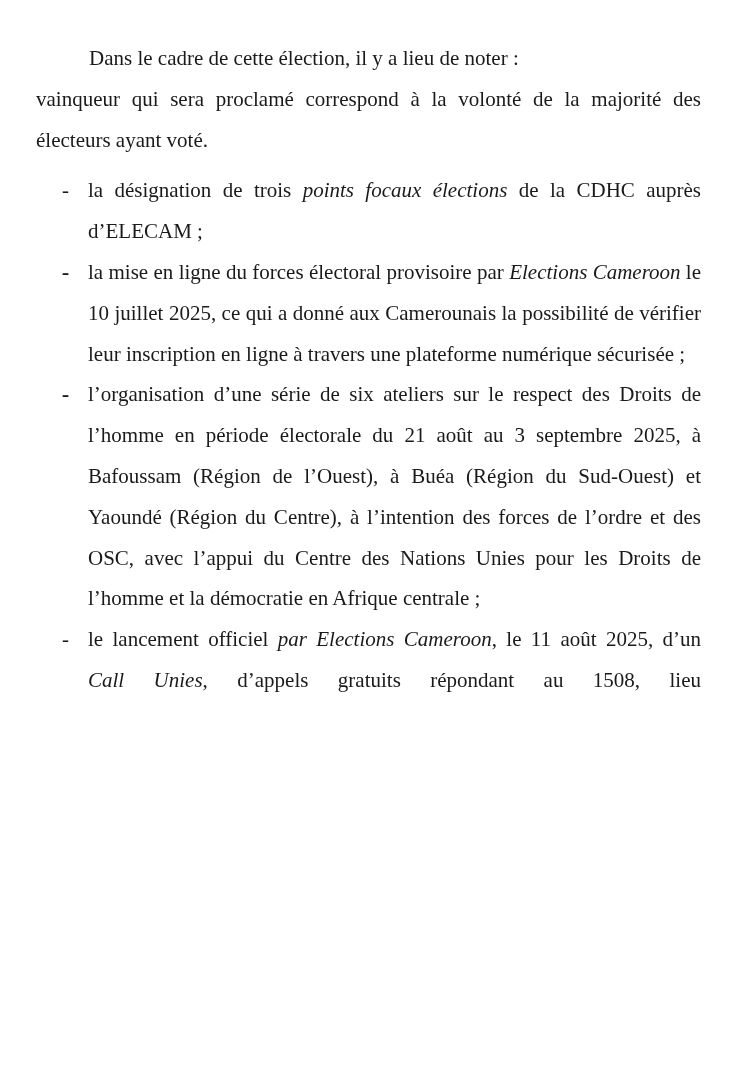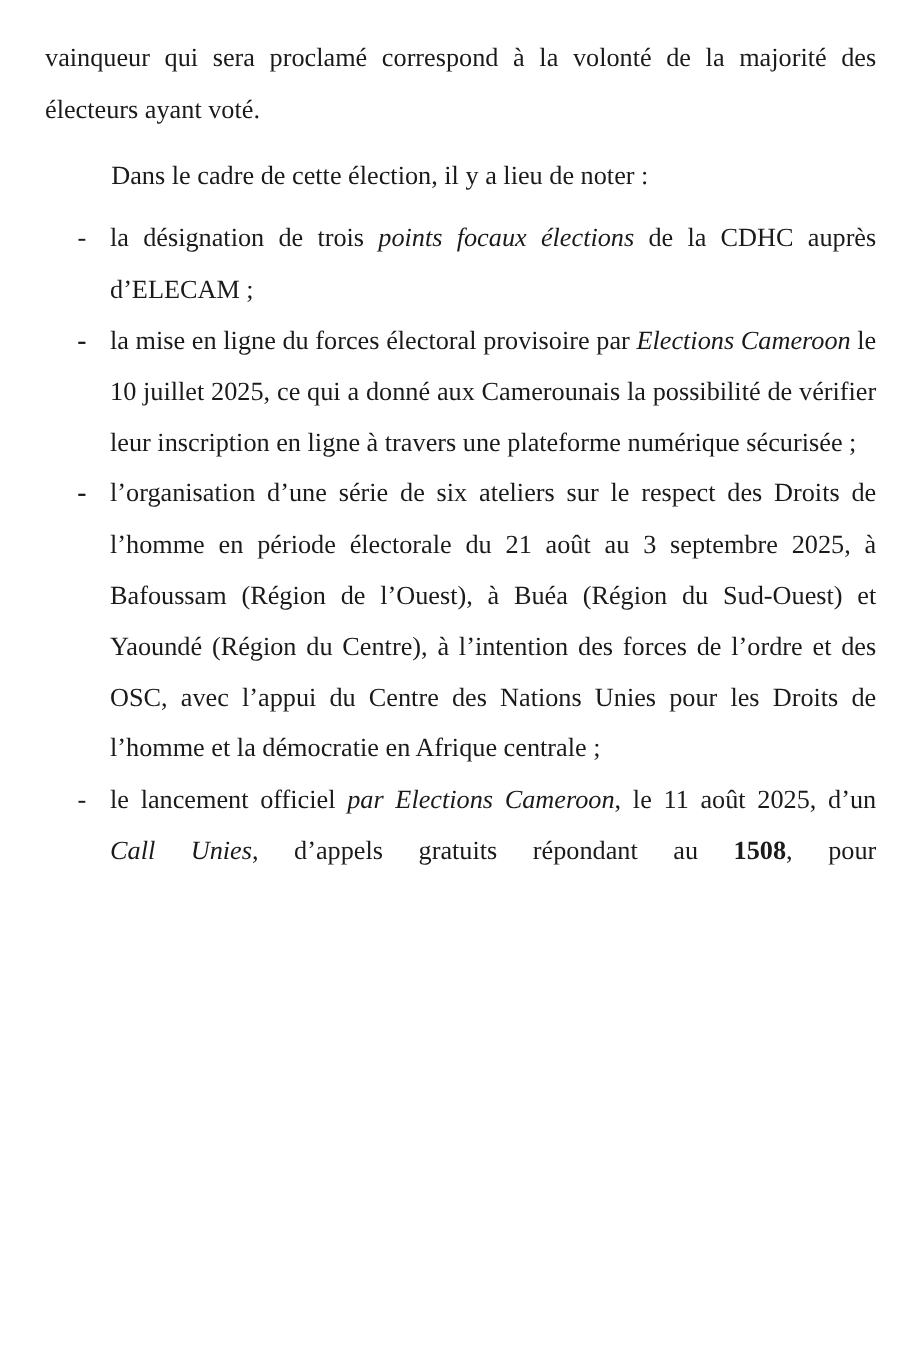--- a/index.html
+++ b/index.html
@@ -46,28 +46,28 @@
     }
     ul.bullets li .dash {
       position: absolute;
       left: 26px;
       top: 0;
     }
     ul.bullets li.last-cut {
       text-align-last: justify;
     }
     em { font-style: italic; }
-    strong { font-weight: bold; }
+    strong { font-weight: normal; }
   </style>
 </head>
 <body>
 
 <div class="page">
+  <p class="para indent">Dans le cadre de cette élection, il y a lieu de noter :</p>
   <p class="para">vainqueur qui sera proclamé correspond à la volonté de la majorité des électeurs ayant voté.</p>
-  <p class="para indent">Dans le cadre de cette élection, il y a lieu de noter :</p>
 
   <ul class="bullets">
     <li>
       <span class="dash">-</span>
       <span>la désignation de trois </span><em>points focaux élections</em><span> de la CDHC auprès d’ELECAM ;</span>
     </li>
     <li>
       <span class="dash">-</span>
     </li>
     <li>
@@ -76,16 +76,16 @@
     </li>
     <li>
       <span class="dash">-</span>
     </li>
     <li>
       <span class="dash">-</span>
       <span>l’organisation d’une série de six ateliers sur le respect des Droits de l’homme en période électorale du 21 août au 3 septembre 2025, à Bafoussam (Région de l’Ouest), à Buéa (Région du Sud-Ouest) et Yaoundé (Région du Centre), à l’intention des forces de l’ordre et des OSC, avec l’appui du Centre des Nations Unies pour les Droits de l’homme et la démocratie en Afrique centrale ;</span>
     </li>
     <li class="last-cut">
       <span class="dash">-</span>
-      <span>le lancement officiel </span><em>par Elections Cameroon</em><span>, le 11 août 2025, d’un </span><em>Call Unies</em><span>, d’appels gratuits répondant au </span><strong>1508</strong><span>, pour</span>
+      <span>le lancement officiel </span><em>par Elections Cameroon</em><span>, le 11 août 2025, d’un </span><em>Call Unies</em><span>, d’appels gratuits répondant au </span><strong>1508</strong><span>, lieu</span>
     </li>
   </ul>
 </div>
 
 </body></html>

